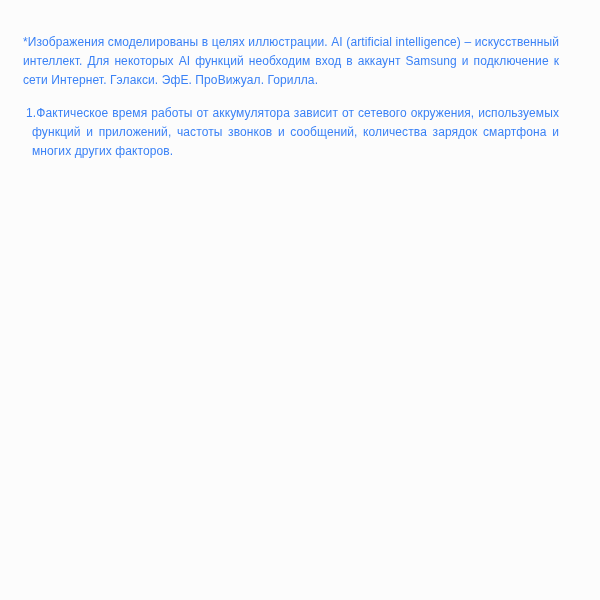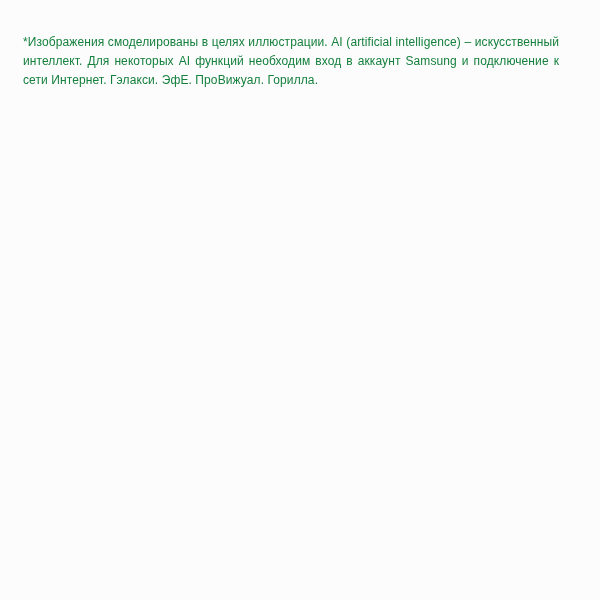--- a/index.html
+++ b/index.html
@@ -10,33 +10,34 @@
     width: 600px;
     height: 600px;
     background: #fcfcfc;
     overflow: hidden;
     font-family: "Liberation Sans", "DejaVu Sans", sans-serif;
   }
   .disclaimer-block {
     box-sizing: border-box;
     width: 584px;
     padding: 33px 25px 0 23px;
-    color: #15803d;
+    color: #3b82f6;
   }
   .disclaimer-paragraph {
     margin: 0;
     font-size: 12px;
     line-height: 19px;
     text-align: justify;
     letter-spacing: 0.1px;
   }
   .disclaimer-paragraph.footnote {
     margin-top: 14px;
     margin-left: 9px;   
     text-indent: -6px;
   }
 </style>
 </head>
 <body>
 
 <div class="disclaimer-block">
   <p class="disclaimer-paragraph">*Изображения смоделированы в целях иллюстрации. AI (artificial intelligence) – искусственный интеллект. Для некоторых AI функций необходим вход в аккаунт Samsung и подключение к сети Интернет. Гэлакси. ЭфЕ. ПроВижуал. Горилла.</p>
+  <p class="disclaimer-paragraph footnote">1.Фактическое время работы от аккумулятора зависит от сетевого окружения, используемых функций и приложений, частоты звонков и сообщений, количества зарядок смартфона и многих других факторов.</p>
 </div>
 
 </body></html>

